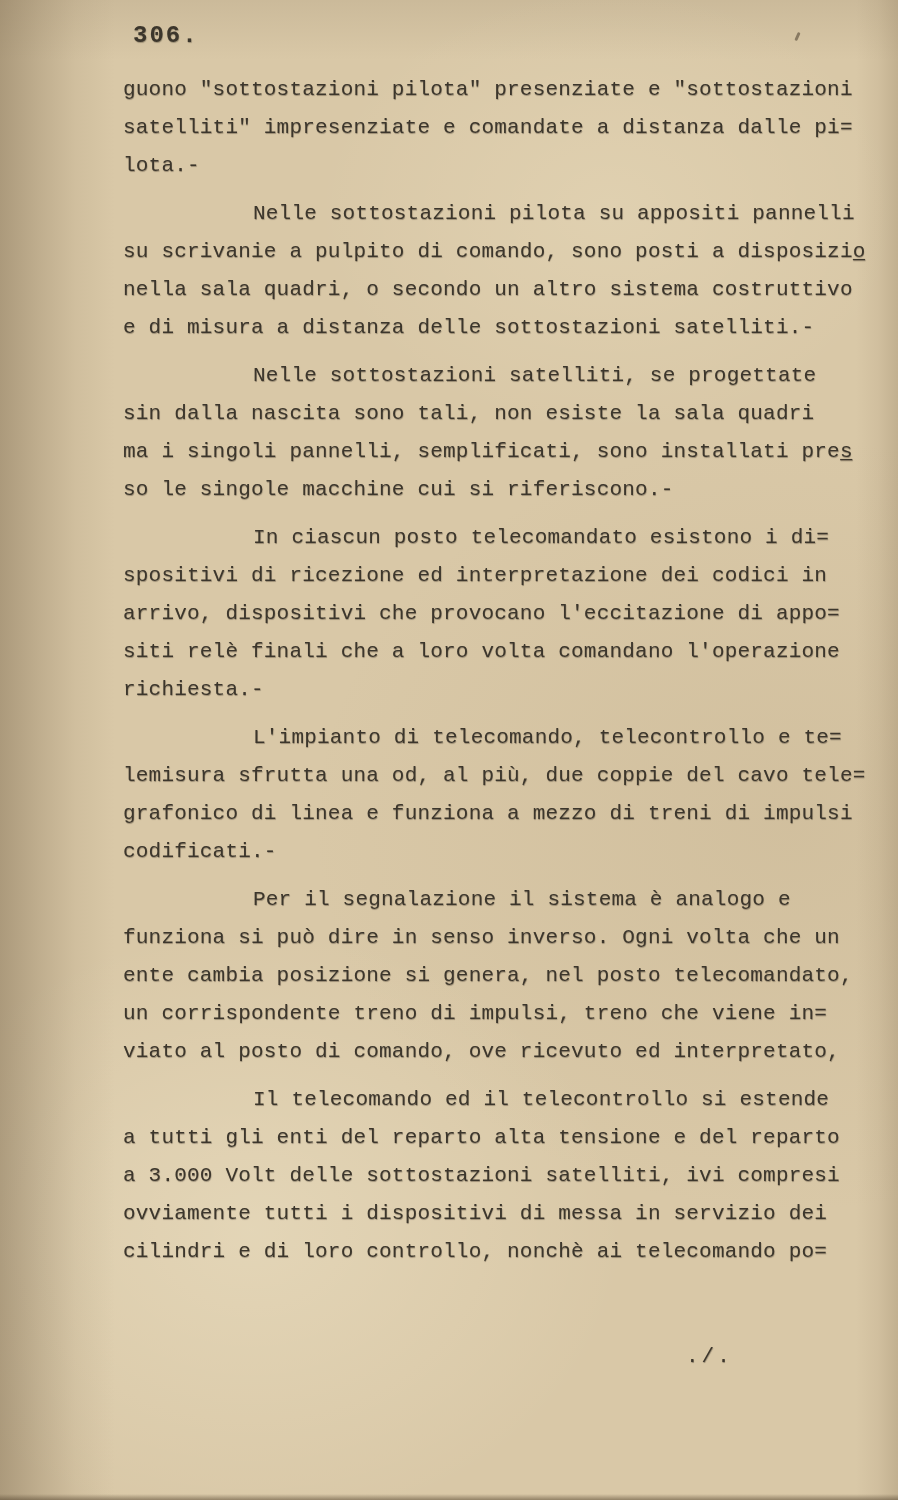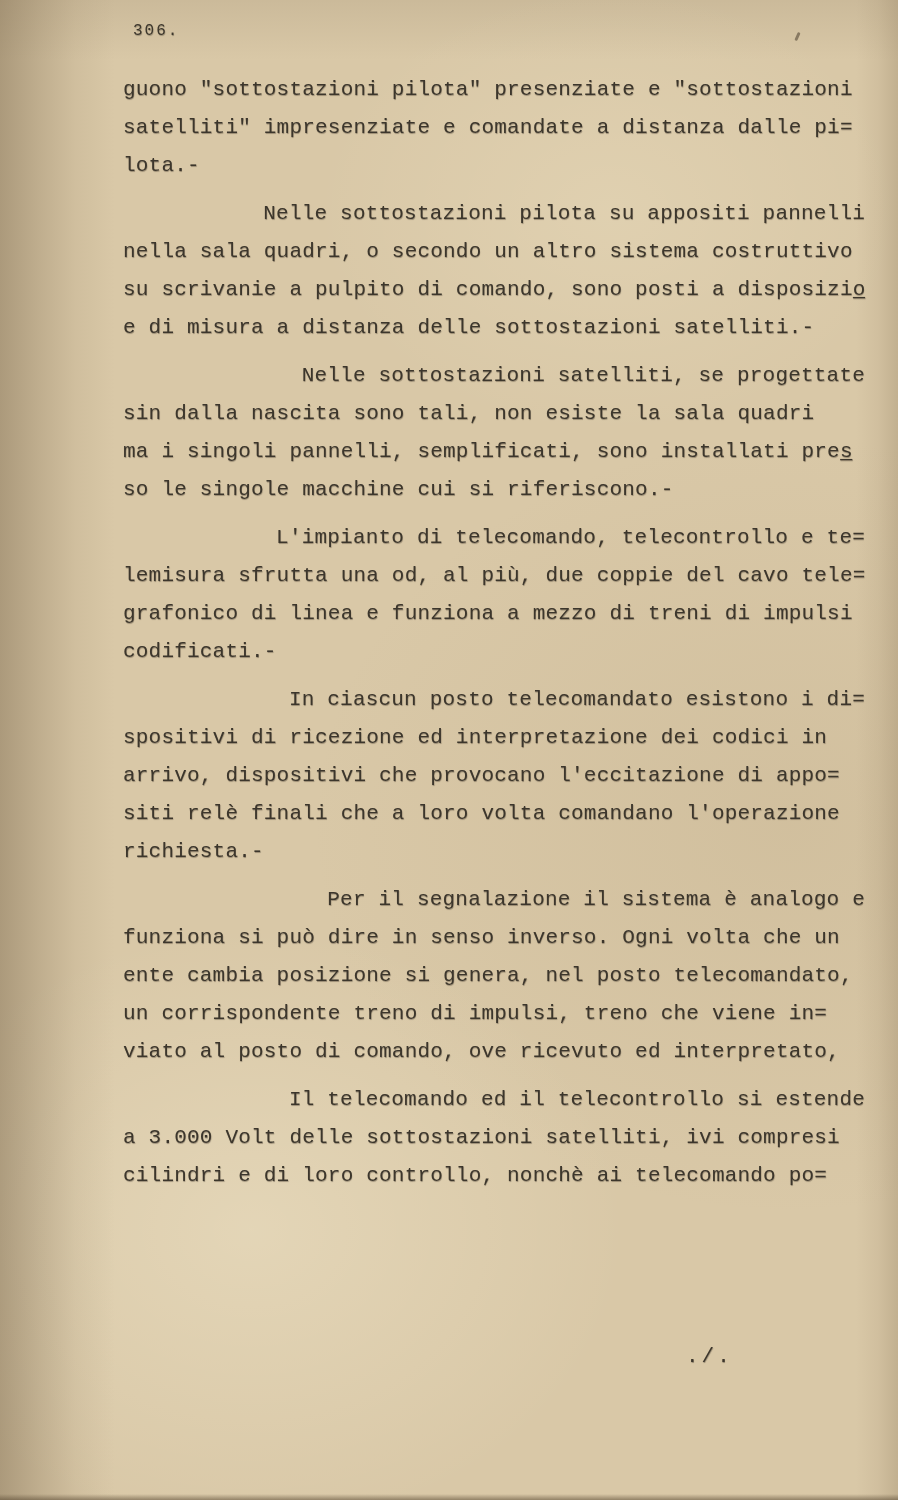--- a/index.html
+++ b/index.html
@@ -47,23 +47,24 @@
     position: absolute;
     left: 0; right: 0; bottom: 0;
     height: 6px;
     background: linear-gradient(to bottom, rgba(0,0,0,0), rgba(88,72,50,0.55));
     pointer-events: none;
   }
   .page-number {
     position: absolute;
     top: 22px;
     left: 133px;
-    font-size: 16px;
+    font-size: 24px;
     letter-spacing: 2px;
     text-shadow: 0.5px 0.7px 0.8px rgba(50,42,30,0.35);
+    font-weight: bold;
   }
   .stray-mark {
     position: absolute;
     top: 32px;
     left: 796px;
     width: 3px;
     height: 9px;
     background: rgba(74,62,46,0.55);
     transform: rotate(24deg);
     border-radius: 2px;
@@ -79,21 +80,20 @@
   }
   .line {
     font-size: 21px;
     line-height: 38px;
     letter-spacing: 0.2px;
     white-space: pre;
     text-shadow: 0.4px 0.6px 0.7px rgba(56,46,34,0.38);
   }
   .para.indented .line.first {
     padding-left: 130px;
-    text-align: right;
   }
   .continuation {
     position: absolute;
     top: 1338px;
     left: 686px;
     font-size: 21px;
     line-height: 38px;
     letter-spacing: 3px;
     text-shadow: 0.4px 0.6px 0.7px rgba(56,46,34,0.38);
   }
@@ -111,51 +111,53 @@
   <div class="stray-mark"></div>
 
   <div class="body-text">
       <div class="para">
         <div class="line first">guono "sottostazioni pilota" presenziate e "sottostazioni</div>
         <div class="line">satelliti" impresenziate e comandate a distanza dalle pi=</div>
         <div class="line">lota.-</div>
       </div>
       <div class="para indented">
         <div class="line first">Nelle sottostazioni pilota su appositi pannelli</div>
+        <div class="line">su scrivanie a pulpito di comando, sono posti a disposizio̲</div>
         <div class="line">nella sala quadri, o secondo un altro sistema costruttivo</div>
-        <div class="line">su scrivanie a pulpito di comando, sono posti a disposizio̲</div>
         <div class="line">e di misura a distanza delle sottostazioni satelliti.-</div>
       </div>
       <div class="para indented">
         <div class="line first">Nelle sottostazioni satelliti, se progettate</div>
         <div class="line">sin dalla nascita sono tali, non esiste la sala quadri</div>
         <div class="line">ma i singoli pannelli, semplificati, sono installati pres̲</div>
         <div class="line">so le singole macchine cui si riferiscono.-</div>
       </div>
       <div class="para indented">
-        <div class="line first">L'impianto di telecomando, telecontrollo e te=</div>
-        <div class="line">lemisura sfrutta una od, al più, due coppie del cavo tele=</div>
-        <div class="line">grafonico di linea e funziona a mezzo di treni di impulsi</div>
-        <div class="line">codificati.-</div>
-      </div>
-      <div class="para indented">
         <div class="line first">In ciascun posto telecomandato esistono i di=</div>
         <div class="line">spositivi di ricezione ed interpretazione dei codici in</div>
         <div class="line">arrivo, dispositivi che provocano l'eccitazione di appo=</div>
         <div class="line">siti relè finali che a loro volta comandano l'operazione</div>
         <div class="line">richiesta.-</div>
+      </div>
+      <div class="para indented">
+        <div class="line first">L'impianto di telecomando, telecontrollo e te=</div>
+        <div class="line">lemisura sfrutta una od, al più, due coppie del cavo tele=</div>
+        <div class="line">grafonico di linea e funziona a mezzo di treni di impulsi</div>
+        <div class="line">codificati.-</div>
       </div>
       <div class="para indented">
         <div class="line first">Per il segnalazione il sistema è analogo e</div>
         <div class="line">funziona si può dire in senso inverso. Ogni volta che un</div>
         <div class="line">ente cambia posizione si genera, nel posto telecomandato,</div>
         <div class="line">un corrispondente treno di impulsi, treno che viene in=</div>
         <div class="line">viato al posto di comando, ove ricevuto ed interpretato,</div>
       </div>
       <div class="para indented">
         <div class="line first">Il telecomando ed il telecontrollo si estende</div>
+        <div class="line">a tutti gli enti del reparto alta tensione e del reparto</div>
         <div class="line">a 3.000 Volt delle sottostazioni satelliti, ivi compresi</div>
+        <div class="line">ovviamente tutti i dispositivi di messa in servizio dei</div>
         <div class="line">cilindri e di loro controllo, nonchè ai telecomando po=</div>
       </div>
     </div>
 
   <div class="continuation">./.</div>
 </div>
 
 </body></html>

